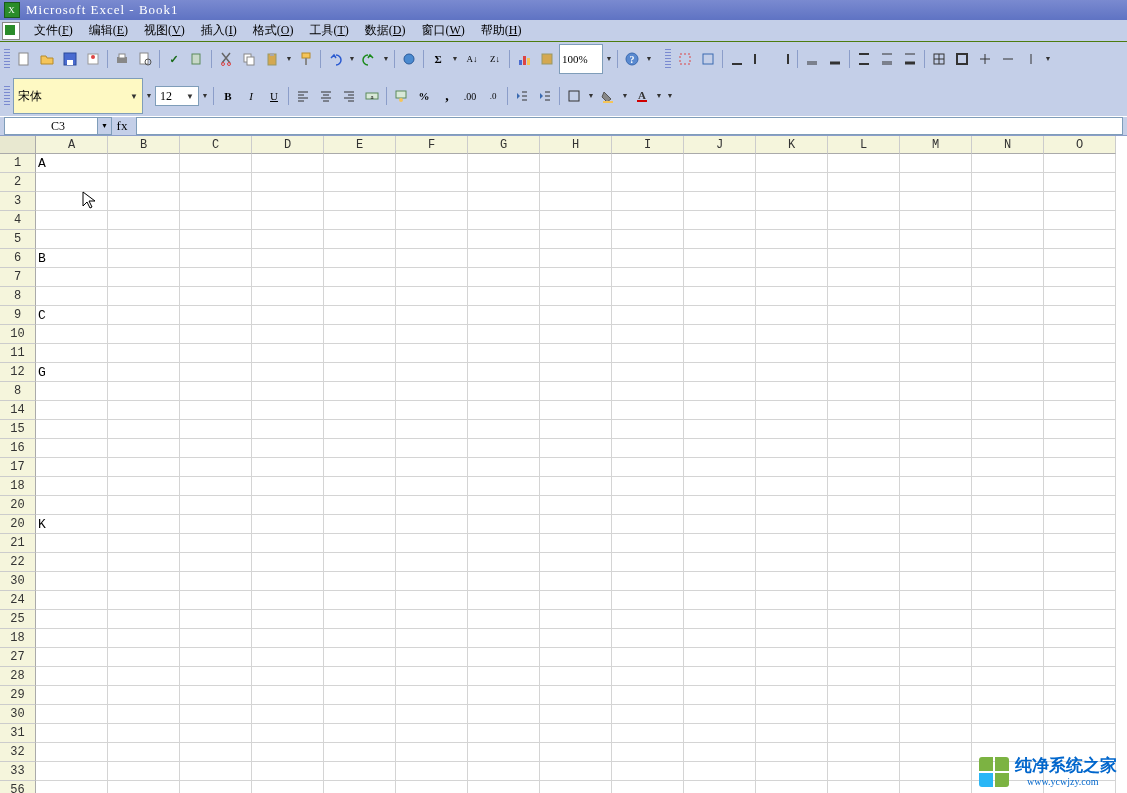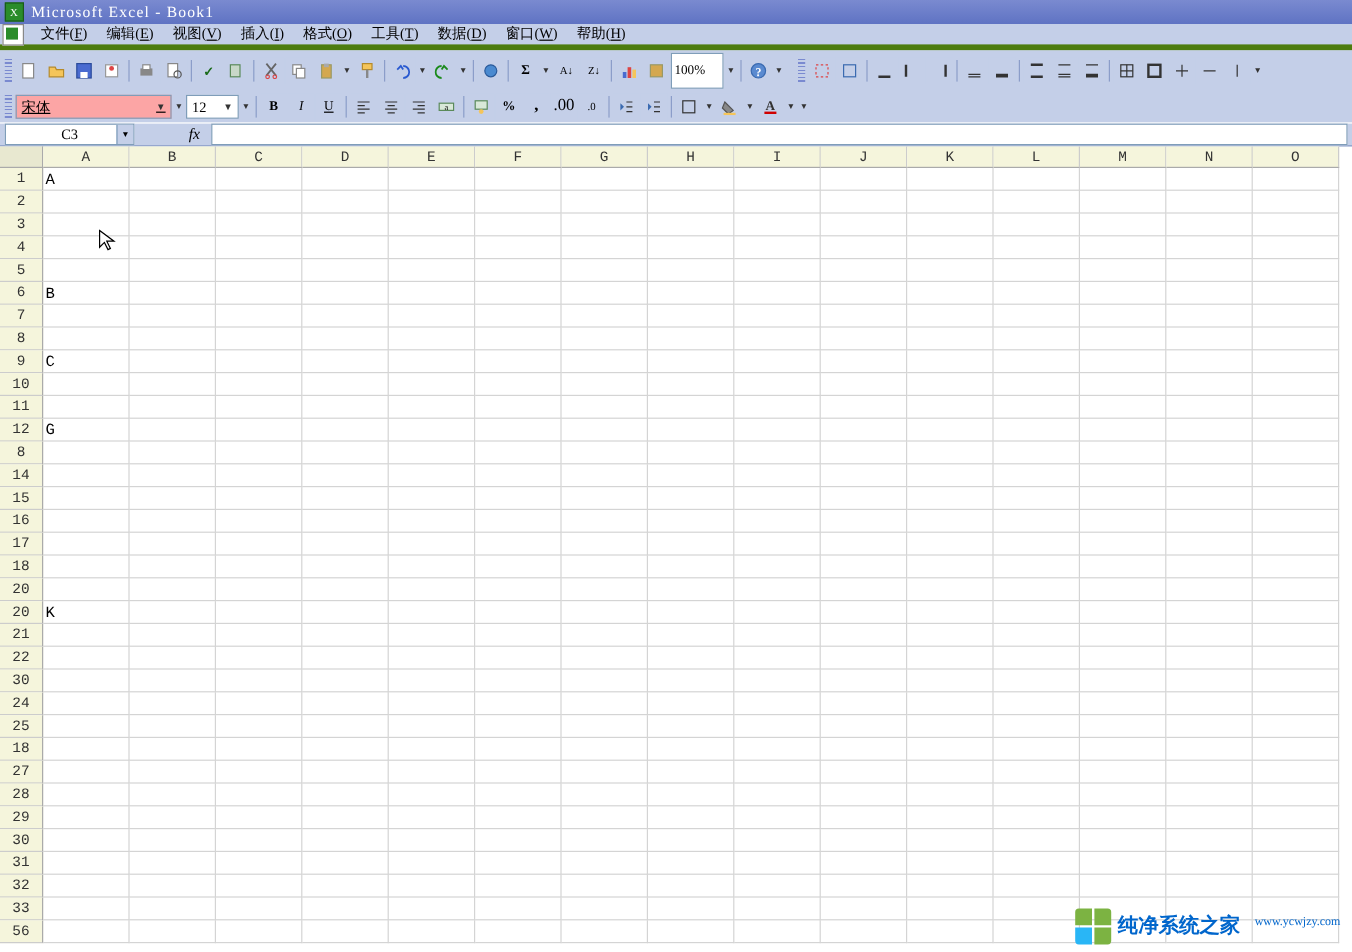--- a/index.html
+++ b/index.html
@@ -3,45 +3,45 @@
 <meta charset="utf-8">
 <style>
 * { box-sizing: border-box; margin: 0; padding: 0; font-family: "SimSun", "宋体", serif; }
 body { width: 1127px; height: 793px; background: #fff; overflow: hidden; position: relative; font-size: 12px; }
 
 
 .titlebar { height: 20px; background: linear-gradient(#7a8ad0, #5f73c3); display: flex; align-items: center; padding: 0 4px; color: #fff; font-family: "Courier New", monospace; font-size: 13px; letter-spacing: 1px; }
 .titlebar .app-icon { width: 16px; height: 16px; background: #2a8c2a; border: 1px solid #1a5a1a; margin-right: 6px; display: flex; align-items: center; justify-content: center; font-size: 9px; }
 
 
-.menubar { height: 22px; background: #c4cfe8; display: flex; align-items: flex-start; padding: 0 2px; border-bottom: 5px solid #4d7c0f; }
+.menubar { height: 22px; background: #c4cfe8; display: flex; align-items: center; padding: 0 2px; border-bottom: 1px solid #4d7c0f; }
 .menubar .doc-icon { width: 18px; height: 18px; background: #fff; border: 1px solid #888; margin-right: 6px; display: inline-block; position: relative; }
 .menubar .doc-icon::after { content: ""; position: absolute; top: 2px; left: 2px; width: 10px; height: 10px; background: #2a8c2a; }
 .menubar .menu-item { padding: 2px 8px; cursor: default; font-size: 12px; }
 .menubar .menu-item .accel { text-decoration: underline; }
 
 
 .toolbars { background: #c4cfe8; }
 .toolbar-row { display: flex; align-items: center; padding: 2px 4px; gap: 1px; flex-wrap: wrap; }
 .tb-btn { width: 22px; height: 22px; border: 1px solid transparent; background: #c4cfe8; display: inline-flex; align-items: center; justify-content: center; font-size: 11px; cursor: pointer; }
 .tb-sep { width: 1px; height: 18px; background: #8b9dc9; margin: 0 2px; }
 .tb-dd { width: 10px; height: 22px; display: inline-flex; align-items: center; justify-content: center; font-size: 7px; color: #333; cursor: pointer; }
 .tb-handle { width: 6px; height: 20px; background: repeating-linear-gradient(to bottom, #7a8ad0, #7a8ad0 1px, transparent 1px, transparent 3px); margin-right: 2px; }
 
 
 .fmt-row { display: flex; align-items: center; padding: 2px 4px; gap: 1px; background: #c4cfe8; }
-.font-select { width: 130px; height: 20px; background: #fca5a5; border: 1px solid #7f9db9; padding: 0 4px; font-size: 12px; display: flex; align-items: center; justify-content: space-between; text-decoration: underline; }
+.font-select { width: 130px; height: 36px; background: #fef9c3; border: 1px solid #7f9db9; padding: 0 4px; font-size: 12px; display: flex; align-items: center; justify-content: space-between; }
 .size-select { width: 44px; height: 20px; background: #fff; border: 1px solid #7f9db9; padding: 0 4px; font-size: 12px; display: flex; align-items: center; justify-content: space-between; }
 .dd-arrow { font-size: 8px; color: #333; }
 
 
 .fx-row { height: 20px; background: #c4cfe8; display: flex; align-items: center; border-top: 1px solid #fff; border-bottom: 1px solid #8b9dc9; }
 .name-box { width: 108px; height: 18px; background: #fff; border: 1px solid #7f9db9; margin-left: 4px; display: flex; align-items: center; justify-content: center; font-family: "Courier New", monospace; font-size: 12px; position: relative; }
 .name-box .nb-dd { position: absolute; right: 0; top: 0; width: 14px; height: 100%; background: #c4cfe8; border-left: 1px solid #7f9db9; display: flex; align-items: center; justify-content: center; font-size: 7px; }
-.fx-label { width: 20px; height: 18px; display: flex; align-items: center; justify-content: center; font-style: italic; font-family: serif; font-size: 13px; margin-left: 40px; }
+.fx-label { width: 20px; height: 18px; display: flex; align-items: center; justify-content: center; font-family: serif; font-size: 13px; }
 .formula-input { flex: 1; height: 18px; background: #fff; border: 1px solid #7f9db9; margin: 0 4px; }
 
 
 .sheet { position: relative; }
 .col-headers { display: flex; height: 18px; }
 .corner { width: 36px; height: 18px; background: #e8e8d0; border: 1px solid #aaa; border-top: none; border-left: none; }
 .col-h { width: 72px; height: 18px; background: #f5f5dc; border-right: 1px solid #ccc; border-bottom: 1px solid #aaa; display: flex; align-items: center; justify-content: center; font-family: "Courier New", monospace; font-size: 12px; cursor: pointer; color: #333; }
 .grid-body { display: flex; }
 .row-headers { width: 36px; }
 .row-h { width: 36px; height: 19px; background: #f5f5dc; border-right: 1px solid #aaa; border-bottom: 1px solid #ccc; display: flex; align-items: center; justify-content: center; font-family: "Courier New", monospace; font-size: 12px; color: #333; }
@@ -52,21 +52,21 @@
 
 .cursor-img { position: absolute; left: 82px; top: 191px; font-size: 18px; pointer-events: none; z-index: 50; }
 
 
 .zoom-box { width: 44px; height: 30px; background: #fff; border: 1px solid #7f9db9; font-size: 11px; display: inline-flex; align-items: center; padding: 0 2px; }
 
 
 .watermark { position: absolute; right: 10px; bottom: 6px; display: flex; align-items: center; gap: 6px; font-family: "Microsoft YaHei", sans-serif; z-index: 100; }
 .wm-logo { display: grid; grid-template-columns: 14px 14px; grid-template-rows: 14px 14px; gap: 2px; transform: rotate(0deg); }
 .wm-sq { width: 14px; height: 14px; }
-.wm-text { display: flex; flex-direction: row; line-height: 1.1; }
+.wm-text { display: flex; flex-direction: column; line-height: 1.1; }
 .wm-cn { font-size: 17px; font-weight: bold; color: #0066cc; }
 .wm-url { font-size: 10px; color: #0066cc; margin-left: 12px; }
 svg { display: block; }
 </style>
 </head>
 <body>
 
 <div class="titlebar">
   <span class="app-icon">X</span>
   <span>Microsoft Excel - Book1</span>
@@ -339,21 +339,21 @@
       </span>
   <span class="tb-sep"></span>
   <span class="tb-btn">
         <svg width="14" height="14">
           <rect x="2" y="2" width="10" height="7" fill="#d8e8d8" stroke="#5a8a5a"></rect>
           <circle cx="7" cy="11" r="2" fill="#f5c55a"></circle>
         </svg>
       </span>
   <span class="tb-btn" style="font-weight:bold">%</span>
   <span class="tb-btn" style="font-weight:bold;font-size:14px">,</span>
-  <span class="tb-btn" style="font-size:14px">.00</span>
+  <span class="tb-btn" style="font-size:10px">.00</span>
   <span class="tb-btn" style="font-size:9px">.0</span>
   <span class="tb-sep"></span>
   <span class="tb-btn">
         <svg width="14" height="14">
           <path d="M5 7l-3-3v6z" fill="#3a6ab0"></path>
           <line x1="7" y1="3" x2="12" y2="3" stroke="#333"></line>
           <line x1="7" y1="7" x2="12" y2="7" stroke="#333"></line>
           <line x1="7" y1="11" x2="12" y2="11" stroke="#333"></line>
         </svg>
       </span>

